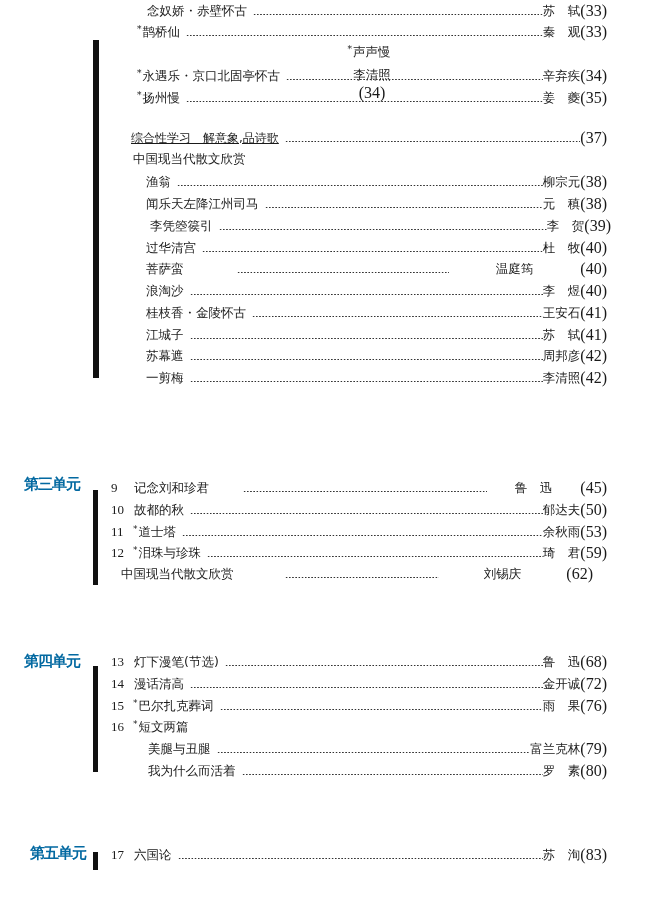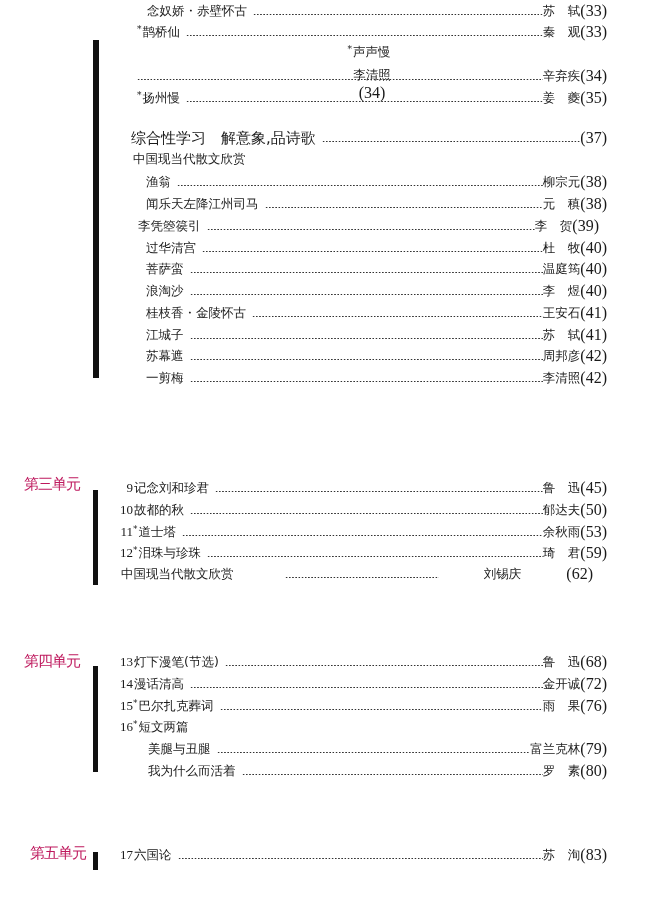--- a/index.html
+++ b/index.html
@@ -3,25 +3,25 @@
 <meta charset="utf-8">
 <style>
   html, body { margin: 0; padding: 0; }
   body {
     width: 650px; height: 912px; background: #ffffff; position: relative; overflow: hidden;
     font-family: "DejaVu Serif", "Liberation Serif", serif; color: #1a1a1a;
   }
   .bar { position: absolute; background: #111; }
   .unit-title {
     position: absolute; left: 24px; font-family: "DejaVu Sans", "Liberation Sans", sans-serif;
-    font-weight: normal; font-size: 15px; letter-spacing: -1px; color: #be185d;
+    font-weight: bold; font-size: 15px; letter-spacing: -1px; color: #0369a1;
   }
   .row {
     position: absolute; height: 20px; display: flex; align-items: center;
-    font-size: 12.5px; white-space: nowrap; text-align: right;
+    font-size: 12.5px; white-space: nowrap;
   }
   .row .title { flex: 0 0 auto; padding-right: 6px; }
   .row .num { display: inline-block; width: 22px; font-family: "Liberation Serif", serif; font-size: 13px; }
   .row .star { font-size: 9px; vertical-align: top; margin-right: 1px; }
   .row .dots {
     flex: 1 1 auto; height: 1px; margin-top: 6px;
     background-image: radial-gradient(circle, #333 0.7px, transparent 0.9px);
     background-size: 3.2px 2px; background-repeat: repeat-x;
   }
   .row .author { flex: 0 0 auto; letter-spacing: 0px; }
@@ -45,64 +45,65 @@
   <span class="author">秦　观</span>
   <span class="page">(33)</span>
 </div>
 <div class="row" style="left:137px; top:44px; width:470px;flex-direction:column;">
   <span class="title"><span class="star">*</span><span>声声慢</span></span>
   <span class="dots"></span>
   <span class="author">李清照</span>
   <span class="page">(34)</span>
 </div>
 <div class="row" style="left:137px; top:66px; width:470px;">
+  <span class="title"><span class="star">*</span><span>永遇乐・京口北固亭怀古</span></span>
   <span class="dots"></span>
   <span class="author">辛弃疾</span>
   <span class="page">(34)</span>
 </div>
 <div class="row" style="left:137px; top:88px; width:470px;">
   <span class="title"><span class="star">*</span><span>扬州慢</span></span>
   <span class="dots"></span>
   <span class="author">姜　夔</span>
   <span class="page">(35)</span>
 </div>
 <div class="row modern" style="left:131px; top:129px; width:476px; top:128px;">
-  <span class="title" style="font-size:15px;">综合性学习　解意象,品诗歌</span>
+  <span class="title" style="font-size:12px;text-decoration:underline;">综合性学习　解意象,品诗歌</span>
   <span class="dots"></span>
   <span class="page">(37)</span>
 </div>
 <div class="row" style="left:133px; top:149px;">
   <span>中国现当代散文欣赏</span>
 </div>
 
 <div class="row" style="left:146px; top:172px; width:461px;">
   <span class="title">渔翁</span>
   <span class="dots"></span>
   <span class="author">柳宗元</span>
   <span class="page">(38)</span>
 </div>
 <div class="row" style="left:146px; top:194px; width:461px;">
   <span class="title">闻乐天左降江州司马</span>
   <span class="dots"></span>
   <span class="author">元　稹</span>
   <span class="page">(38)</span>
 </div>
-<div class="row" style="left:138px; top:216px; width:461px;">
+<div class="row" style="left:150px; top:216px; width:461px;">
   <span class="title">李凭箜篌引</span>
   <span class="dots"></span>
   <span class="author">李　贺</span>
   <span class="page">(39)</span>
 </div>
 <div class="row" style="left:146px; top:238px; width:461px;">
   <span class="title">过华清宫</span>
   <span class="dots"></span>
   <span class="author">杜　牧</span>
   <span class="page">(40)</span>
 </div>
-<div class="row" style="left:146px; top:259px; width:461px;">
+<div class="row" style="left:146px; top:259px; width:461px;gap:47px;">
   <span class="title">菩萨蛮</span>
   <span class="dots"></span>
   <span class="author">温庭筠</span>
   <span class="page">(40)</span>
 </div>
 <div class="row" style="left:146px; top:281px; width:461px;">
   <span class="title">浪淘沙</span>
   <span class="dots"></span>
   <span class="author">李　煜</span>
   <span class="page">(40)</span>
@@ -127,21 +128,21 @@
 </div>
 <div class="row" style="left:146px; top:368px; width:461px;">
   <span class="title">一剪梅</span>
   <span class="dots"></span>
   <span class="author">李清照</span>
   <span class="page">(42)</span>
 </div>
 
 <div class="unit-title" style="top:475px;">第三单元</div>
 <div class="bar" style="left:93px; top:490px; width:5px; height:95px;"></div>
-<div class="row modern" style="left:111px; top:478px; width:496px;">
+<div class="row modern" style="left:111px; top:478px; width:496px;gap:28px;">
   <span class="title"><span class="num">9</span><span class="star"></span><span>记念刘和珍君</span></span>
   <span class="dots"></span>
   <span class="author">鲁　迅</span>
   <span class="page">(45)</span>
 </div>
 <div class="row modern" style="left:111px; top:500px; width:496px;">
   <span class="title"><span class="num">10</span><span class="star"></span><span>故都的秋</span></span>
   <span class="dots"></span>
   <span class="author">郁达夫</span>
   <span class="page">(50)</span>

